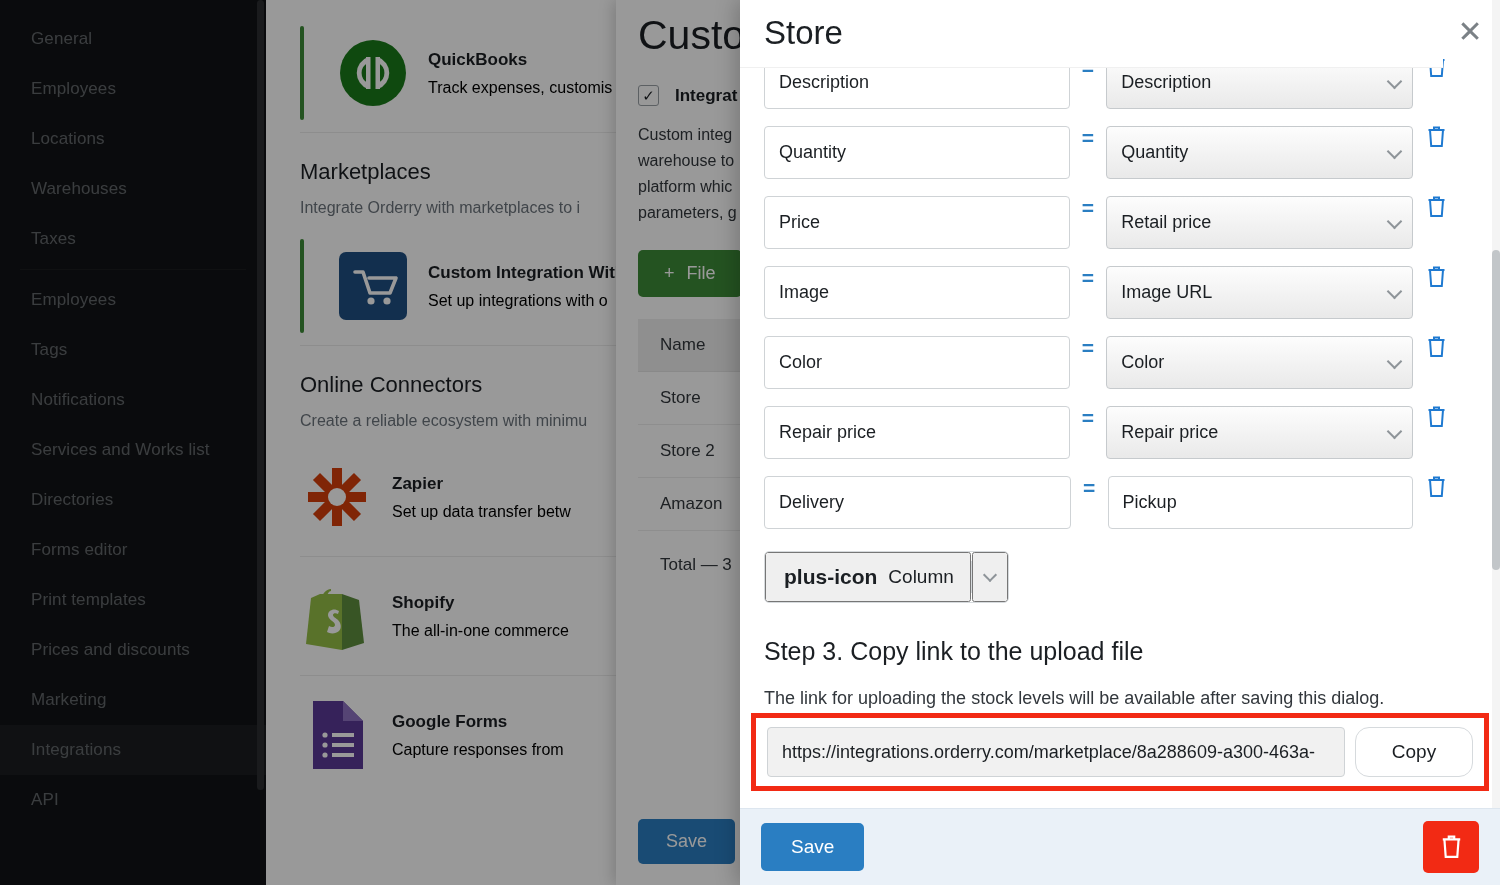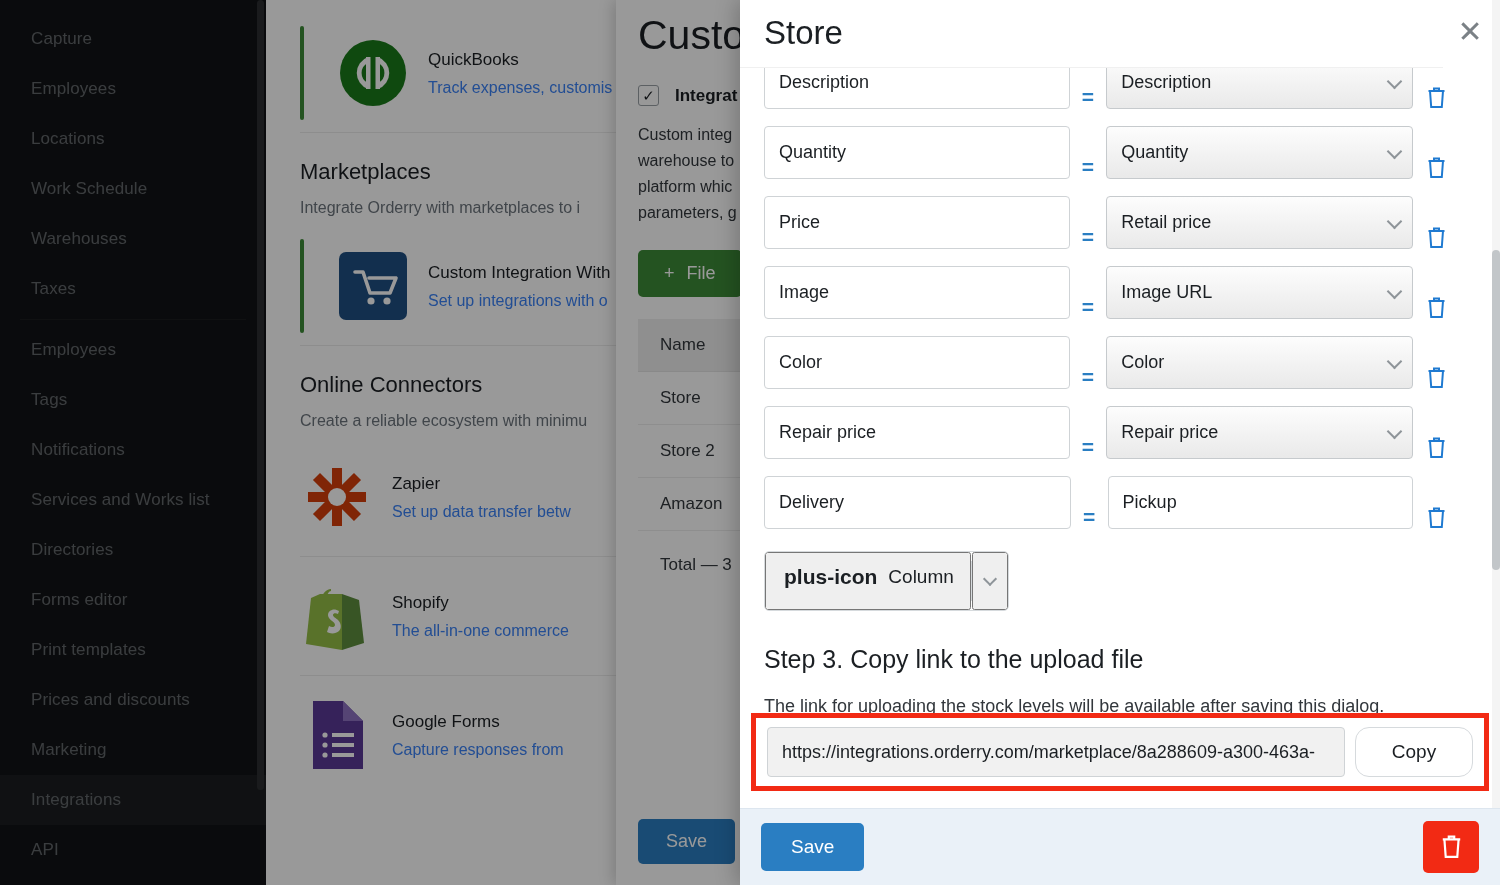--- a/index.html
+++ b/index.html
@@ -46,22 +46,22 @@
     margin-left: 34px;
   }
   .int-card .accent {
     position: absolute; left: 0; top: 12px; bottom: 12px; width: 4px;
     background: #3d8b37; border-radius: 2px;
   }
   .int-icon {
     width: 74px; height: 74px; flex: 0 0 74px; margin-right: 18px;
     display: flex; align-items: center; justify-content: center;
   }
-  .int-text .int-title { font-size: 17px; font-weight: normal; color: #1b1f23; margin-bottom: 9px; white-space: nowrap;}
-  .int-text .int-desc { font-size: 16px; color: #3b82f6; white-space: nowrap; }
+  .int-text .int-title { font-size: 17px; font-weight: bold; color: #1b1f23; margin-bottom: 9px; white-space: nowrap;}
+  .int-text .int-desc { font-size: 16px; color: #000000; white-space: nowrap; }
 
   .section-head { margin: 26px 0 0 34px; }
   .section-head h2 { font-size: 22px; font-weight: normal; color: #1b1f23; margin-bottom: 14px; }
   .section-head p  { font-size: 16px; color: #6c747c; margin-bottom: 16px; white-space: nowrap; }
 
   
   .modal1 {
     position: absolute; left: 616px; top: 0; width: 600px; height: 885px;
     background: #ffffff; box-shadow: -3px 0 14px rgba(0,0,0,.18);
   }
@@ -127,21 +127,21 @@
   .m2-close {
     position: absolute; right: 8px; top: 10px; width: 44px; height: 44px; z-index: 10;
     display: flex; align-items: center; justify-content: center;
     color: #7b8186; font-size: 30px; line-height: 1; background: transparent; border: none;
     font-family: inherit;
   }
   .m2-body {
     position: absolute; left: 0; top: 0; right: 0; bottom: 77px;
     padding: 56px 45px 0 24px; overflow: hidden;
   }
-  .map-row { display: flex; align-items: flex-end; margin-bottom: 17px; height: 53px; }
+  .map-row { display: flex; align-items: flex-start; margin-bottom: 17px; height: 53px; }
   .map-left {
     width: 330px; height: 53px; border: 1px solid #cfd3d6; border-radius: 4px;
     background: #fff; font-size: 18px; color: #1b1f23; padding: 0 14px;
     display: flex; align-items: center; font-family: inherit;
   }
   .map-eq { width: 40px; text-align: center; color: #2a7ec2; font-size: 21px; font-weight: bold; }
   .map-right {
     position: relative; width: 330px; height: 53px; border: 1px solid #c6cacd; border-radius: 4px;
     background: linear-gradient(to bottom, #fdfdfd 0%, #f2f2f2 55%, #e9e9e9 100%);
     font-size: 18px; color: #1b1f23; padding: 0 34px 0 14px;
@@ -158,21 +158,21 @@
   .map-del {
     width: 44px; text-align: center; color: #2a7ec2; font-size: 21px;
     background: none; border: none; font-family: inherit; padding-left: 14px;
   }
   .btn-column {
     margin-top: 5px; display: inline-flex; align-items: stretch;
     border: 1px solid #d6dadd; border-radius: 5px; background: #fff; overflow: hidden;
   }
   .btn-column .lbl {
     display: flex; align-items: center; gap: 11px;
-    font-size: 19px; color: #1b1f23; padding: 11px 15px 19px 17px; font-family: inherit;
+    font-size: 19px; color: #1b1f23; padding: 11px 15px 11px 17px; font-family: inherit;
   }
   .btn-column .split { width: 1px; background: #d6dadd; margin: 9px 0; }
   .btn-column .carbtn {
     display: flex; align-items: center; justify-content: center; width: 36px;
   }
   .btn-column .carbtn i {
     display: block; width: 10px; height: 10px; margin-top: -5px;
     border-right: 2px solid #8e9499; border-bottom: 2px solid #8e9499;
     transform: rotate(45deg);
   }
@@ -221,30 +221,27 @@
   svg { display: block; }
 </style>
 </head>
 <body>
 
 <div id="root">
 
   <aside class="app-sidebar">
     <div class="nav-list">
       <div class="nav-item">
-          <span>Capture</span>
+          <span>General</span>
         </div>
       <div class="nav-item">
           <span>Employees</span>
         </div>
       <div class="nav-item">
           <span>Locations</span>
-        </div>
-      <div class="nav-item">
-          <span>Work Schedule</span>
         </div>
       <div class="nav-item">
           <span>Warehouses</span>
         </div>
       <div class="nav-item">
           <span>Taxes</span>
         </div>
       <div class="nav-sep"></div>
       <div class="nav-item">
           <span>Employees</span>

